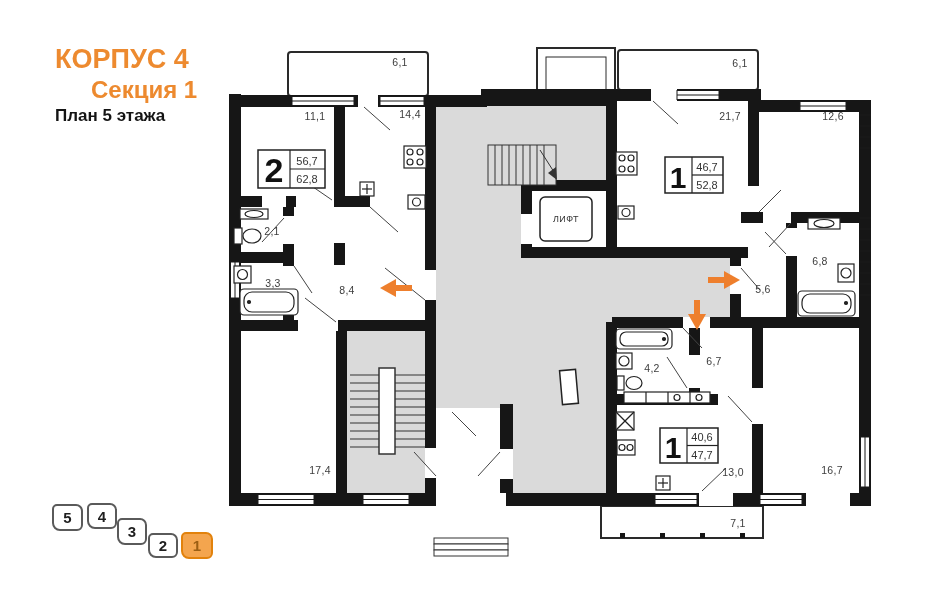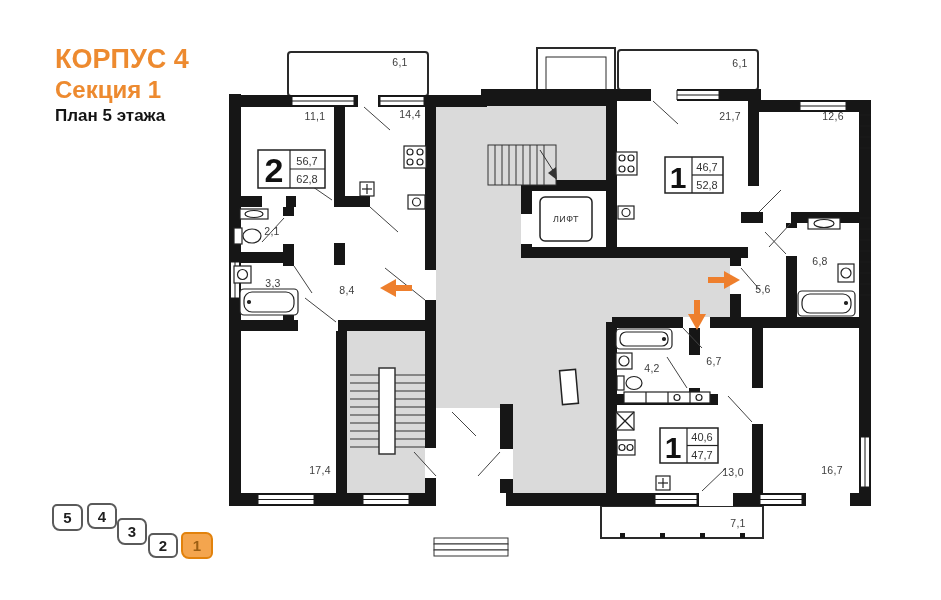--- a/index.html
+++ b/index.html
@@ -1,20 +1,20 @@
 <!DOCTYPE html>
 <html><head>
 <meta charset="utf-8">
 <style>
   html,body{margin:0;padding:0;background:#fff;}
   .stage{position:relative;width:941px;height:600px;background:#ffffff;overflow:hidden;
          font-family:"Liberation Sans", sans-serif;}
   .title{position:absolute;left:55px;top:44px;}
   .title .ln1{font-size:27px;font-weight:bold;color:#ED8A2F;line-height:1.15;}
-  .title .ln2{font-size:24px;font-weight:bold;color:#ED8A2F;line-height:1.25;}
+  .title .ln2{font-size:24px;font-weight:bold;color:#ED8A2F;line-height:1.25;margin-left:36px;}
   .title .ln3{font-size:17px;font-weight:bold;color:#141414;line-height:1.35;}
   svg{position:absolute;left:0;top:0;}
   .sel-box{position:absolute;background:#fff;border:2px solid #5a5a5a;border-radius:5px 7px 6px 8px;
            display:flex;align-items:center;justify-content:center;font-weight:bold;font-size:15px;
            color:#1e1e1e;box-sizing:border-box;cursor:pointer;}
   .sel-box.selected{background:#F4A54E;border-color:#E2820C;color:#9C5F13;}
   text{font-family:"Liberation Sans", sans-serif;}
   .room-lbl{font-size:10.5px;fill:#3d3d3d;letter-spacing:.3px;}
   .card-digit{font-weight:bold;fill:#111;}
   .card-val{font-size:11px;fill:#333;}

